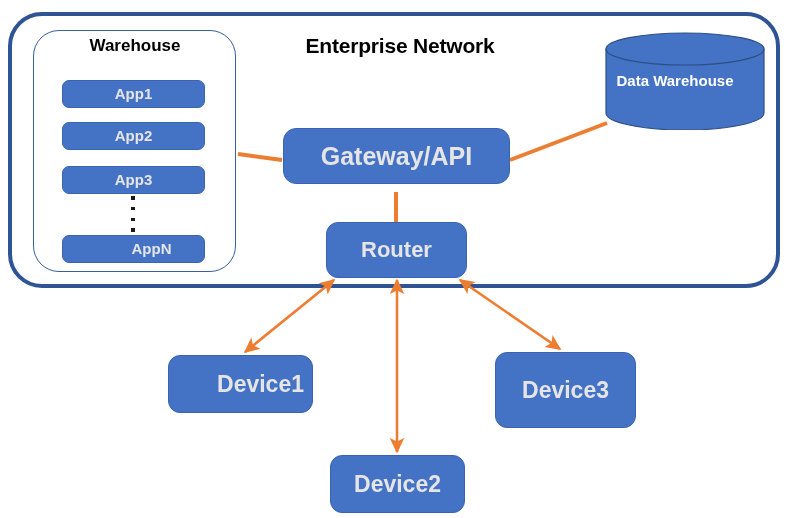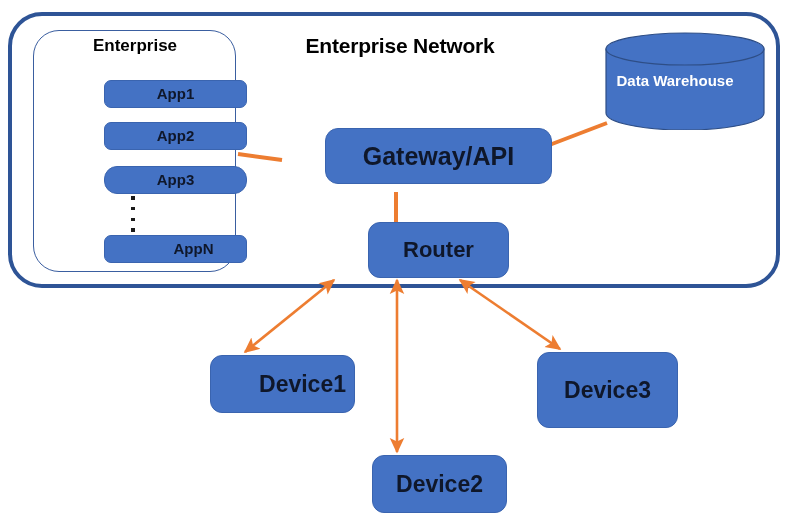--- a/index.html
+++ b/index.html
@@ -62,40 +62,39 @@
     width: 162px;
     font-size: 17px;
   }
 
   
   .node {
     position: absolute;
     background: #4472C4;
     border: 1px solid #3A64AF;
     box-sizing: border-box;
-    color: #0f172a;
+    color: #e5e5e5;
     font-weight: bold;
     display: flex;
     align-items: center;
     justify-content: center;
     text-align: center;
     line-height: 1.05;
     z-index: 5;
-    margin-left: 42px;
   }
   .app-node {
     left: 62px;
     width: 143px;
     height: 28px;
     border-radius: 7px;
     font-size: 15px;
   }
   .app1 { top: 80px; }
   .app2 { top: 122px; }
-  .app3 { top: 166px; border-radius: 13px; }
+  .app3 { top: 166px; }
   .appn { top: 235px; padding-left: 36px; }
 
   .gateway-node {
     left: 283px;
     top: 128px;
     width: 227px;
     height: 56px;
     border-radius: 13px;
     font-size: 25px;
   }
@@ -211,21 +210,21 @@
 
     <line x1="397" y1="280" x2="397" y2="452" stroke="#ED7D31" stroke-width="2.6" marker-start="url(#arrowStart)" marker-end="url(#arrowEnd)"></line>
 
     <line x1="460" y1="280" x2="560" y2="349" stroke="#ED7D31" stroke-width="2.6" marker-start="url(#arrowStart)" marker-end="url(#arrowEnd)"></line>
   </svg>
 
   <div class="enterprise-container"></div>
   <div class="container-title title-enterprise">Enterprise Network</div>
 
   <div class="middleware-container"></div>
-  <div class="container-title title-middleware">Enterprise</div>
+  <div class="container-title title-middleware">Warehouse</div>
 
   <div class="node app-node app1">App1</div>
   <div class="node app-node app2">App2</div>
   <div class="node app-node app3">App3</div>
 
   <div class="ellipsis">
     <span></span>
       <span></span>
       <span></span>
       <span></span>

